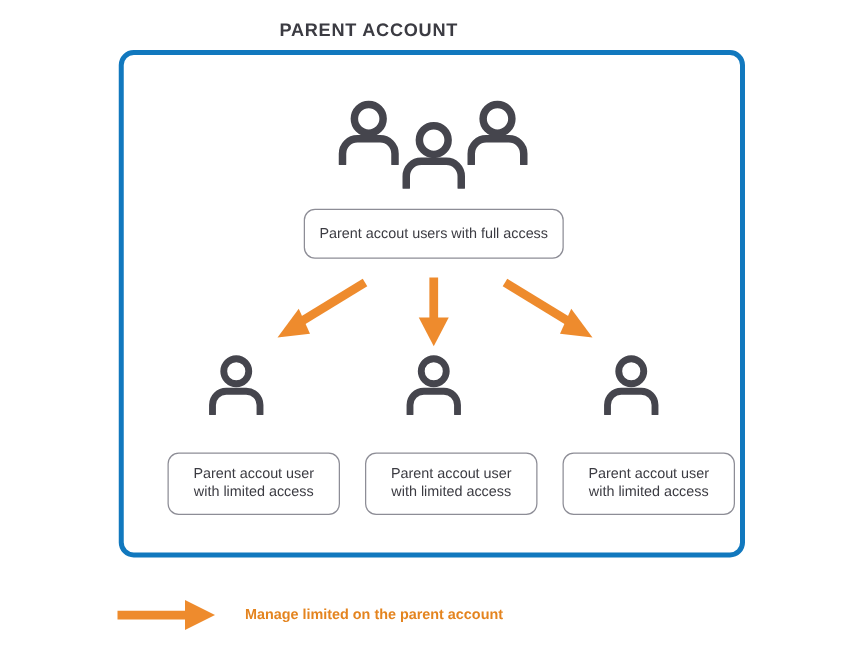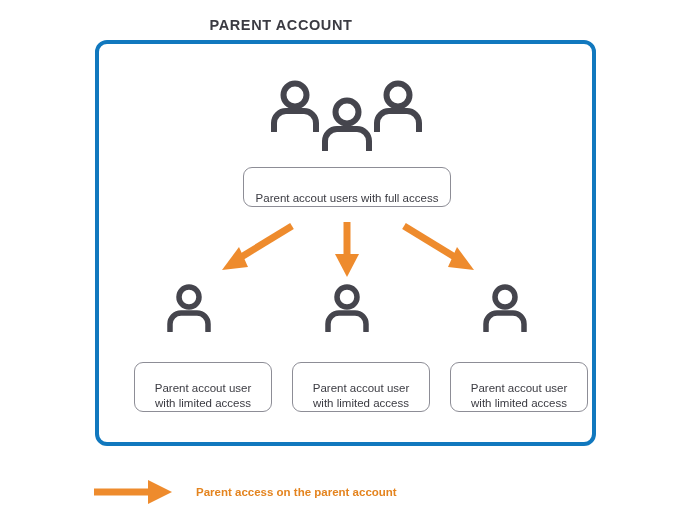--- a/index.html
+++ b/index.html
@@ -15,21 +15,21 @@
     position: relative;
     width: 694px;
     height: 518px;
     background: #ffffff;
     overflow: hidden;
   }
 
   
   .diagram-title {
     position: absolute;
-    left: 0;
+    left: 14px;
     top: 17px;
     width: 562px;
     text-align: center;
     font-size: 14.5px;
     font-weight: bold;
     letter-spacing: 0.6px;
     color: #3b3b42;
   }
 
   
@@ -74,21 +74,21 @@
     position: absolute;
     box-sizing: border-box;
     border: 1.2px solid #8d8d96;
     border-radius: 9px;
     background: #ffffff;
     color: #3b3b42;
     font-size: 11.5px;
     line-height: 15px;
     text-align: center;
     display: flex;
-    align-items: flex-end;
+    align-items: center;
     justify-content: center;
     padding: 0 6px;
   }
   .label-top {
     left: 243px;
     top: 167px;
     width: 208px;
     height: 40px;
     font-size: 11.5px;
   }
@@ -223,16 +223,16 @@
       <span>Parent accout user</span>
       <span>with limited access</span>
     </div>
   </div>
 
   <div class="legend">
     <svg class="legend-arrow" viewBox="0 0 88 24">
       <line x1="2" y1="12" x2="62" y2="12" stroke="#ee8b2d" stroke-width="7"></line>
       <polygon points="80,12 56,24 56,0" fill="#ee8b2d"></polygon>
     </svg>
-    <span class="legend-text">Parent access on the parent account</span>
+    <span class="legend-text">Manage limited on the parent account</span>
   </div>
 
 </div>
 
 </body></html>

